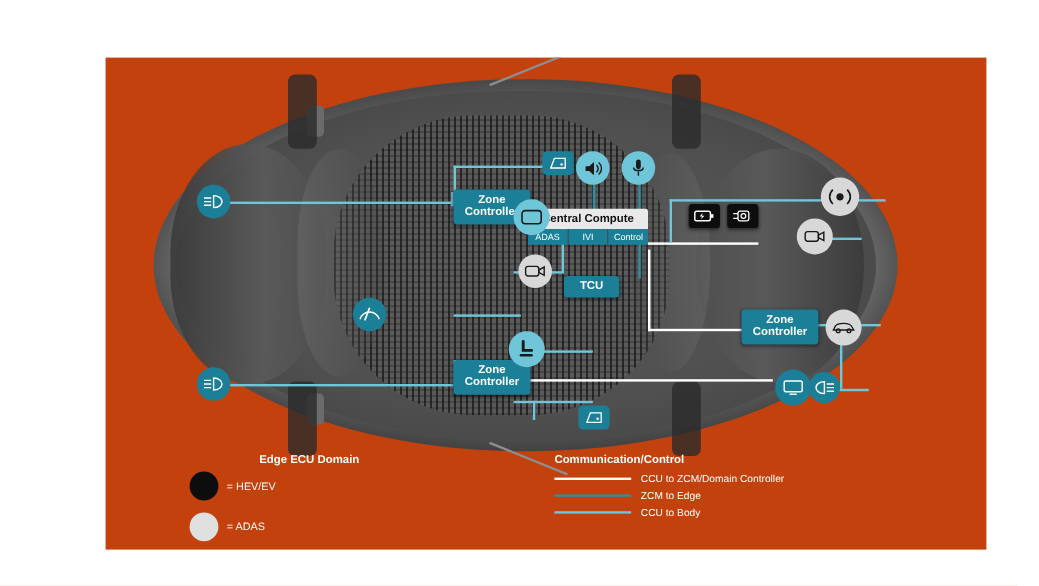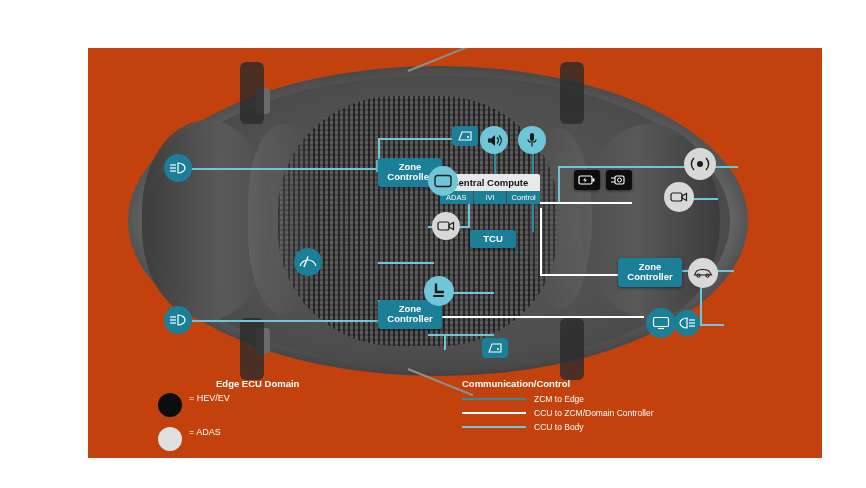--- a/index.html
+++ b/index.html
@@ -197,20 +197,21 @@
     margin-bottom: 4px;
     margin-left: 58px;
   }
   .legend-row {
     display: flex;
     align-items: center;
     margin-bottom: 10px;
   }
   .legend-item {
     display: flex;
+    align-items: center;
     margin-right: 24px;
   }
   .legend-dot {
     width: 24px; height: 24px;
     border-radius: 50%;
     margin-right: 7px;
   }
   .legend-label { font-size: 9px; white-space: nowrap; }
   .comm {
     position: absolute;
@@ -456,26 +457,26 @@
         <div class="legend-item">
           <div class="legend-dot" style="background:#e0e0e0;"></div>
           <div class="legend-label">= ADAS</div>
         </div>
       </div>
     </div>
 
     <div class="comm">
       <div class="comm-title">Communication/Control</div>
       <div class="comm-row">
+        <div class="comm-line" style="background:#ffffff;"></div>
+        <div class="mini">CCU to ZCM/Domain Controller</div>
+      </div>
+      <div class="comm-row">
         <div class="comm-line" style="background:#2d8fa5;"></div>
         <div class="mini">ZCM to Edge</div>
-      </div>
-      <div class="comm-row">
-        <div class="comm-line" style="background:#ffffff;"></div>
-        <div class="mini">CCU to ZCM/Domain Controller</div>
       </div>
       <div class="comm-row">
         <div class="comm-line" style="background:#6fc6d8;"></div>
         <div class="mini">CCU to Body</div>
       </div>
     </div>
 
   </div>
 </div>
 

